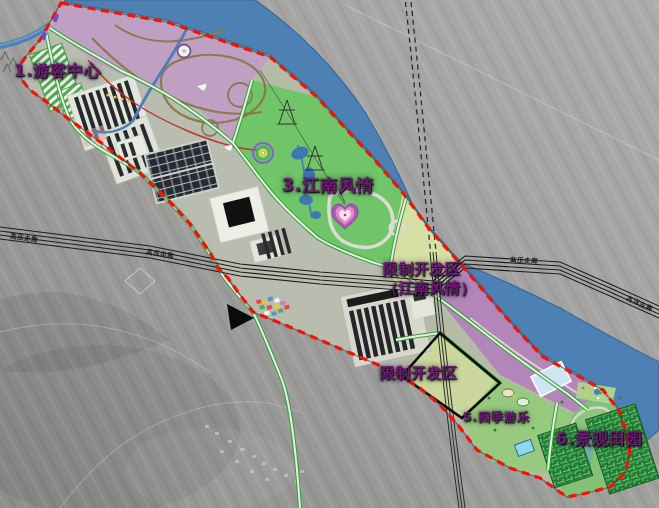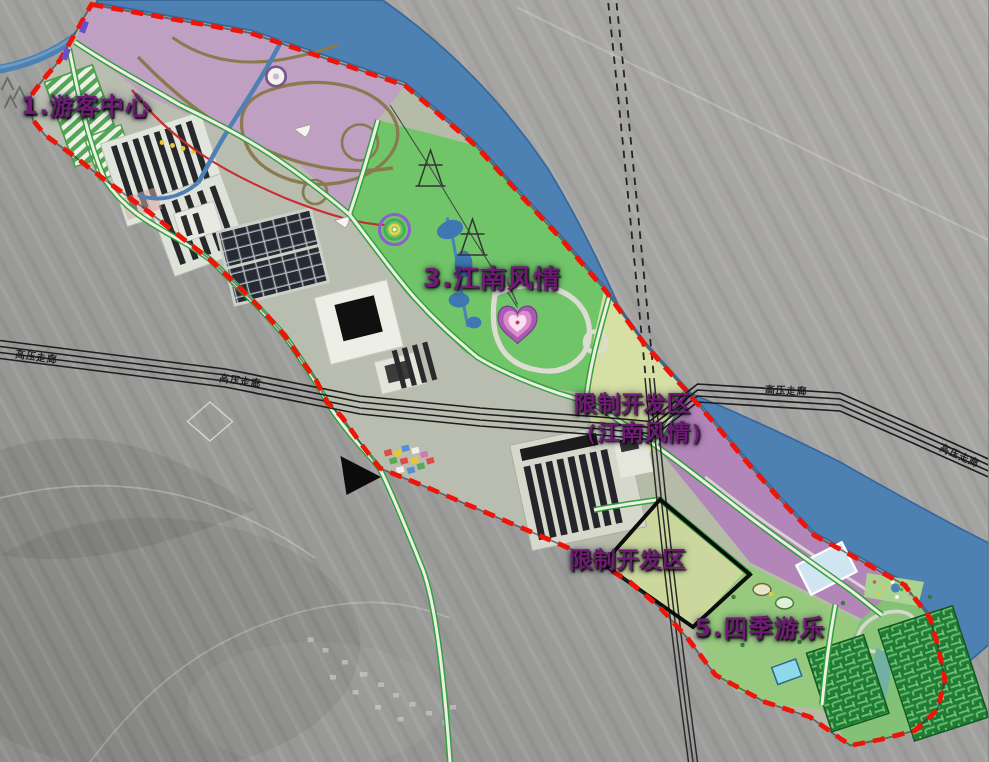--- a/index.html
+++ b/index.html
@@ -329,21 +329,22 @@
        L160,192 L140,173 L118,156 L95,138 L70,120 L48,103 L30,90 L22,80 L19,66 L28,54 L40,40 Z" stroke-width="3.2" stroke-dasharray="8 5.5" stroke="#ef1408"></path>
     <rect x="54" y="14" width="4" height="8" fill="#6a4fc8" transform="rotate(20 56 18)"></rect>
     <rect x="42" y="32" width="4" height="8" fill="#6a4fc8" transform="rotate(20 44 36)"></rect>
   </g>
 
   <polygon points="227,304 254,318 231,330" fill="#0b0b0b"></polygon>
 </svg>
 
 <div class="map-label zone-label" style="left:14px;top:61px;font-size:16px;">1.游客中心</div>
 <div class="map-label zone-label" style="left:282px;top:174px;">3.江南风情</div>
-<div class="map-label zone-label" style="left:463px;top:409px;font-size:16px;text-align:right;">5.四季游乐</div>
+<div class="map-label zone-label" style="left:463px;top:409px;font-size:12px;text-align:right;">5.四季游乐</div>
+<div class="map-label zone-label" style="left:556px;top:429px;font-size:16px;">6.景观田园</div>
 <div class="map-label small-label" style="left:383px;top:260px;width:118px;">
   <div>限制开发区</div>
   <div>（江南风情）</div>
 </div>
 <div class="map-label small-label" style="left:380px;top:364px;width:130px;">
   <div>限制开发区</div>
 </div>
 </div>
 
 </body></html>

